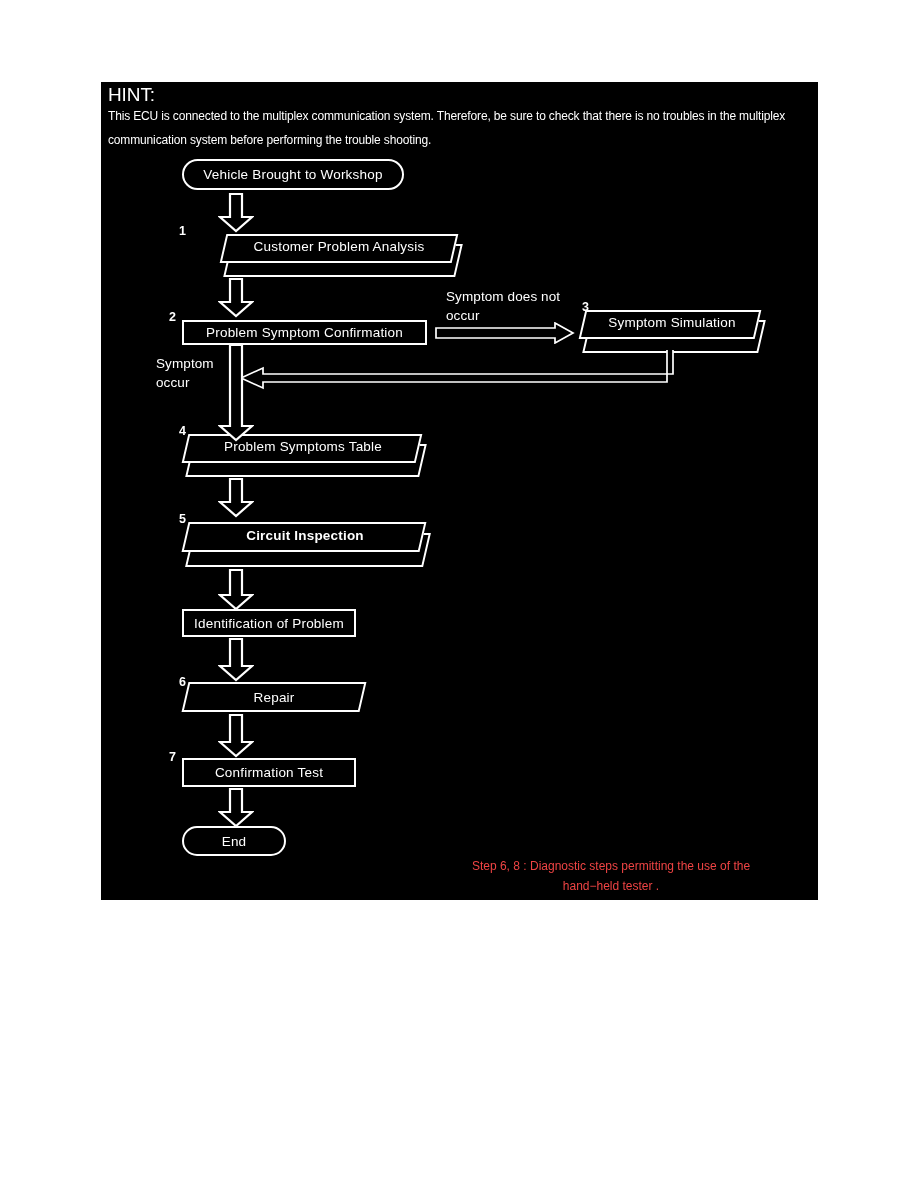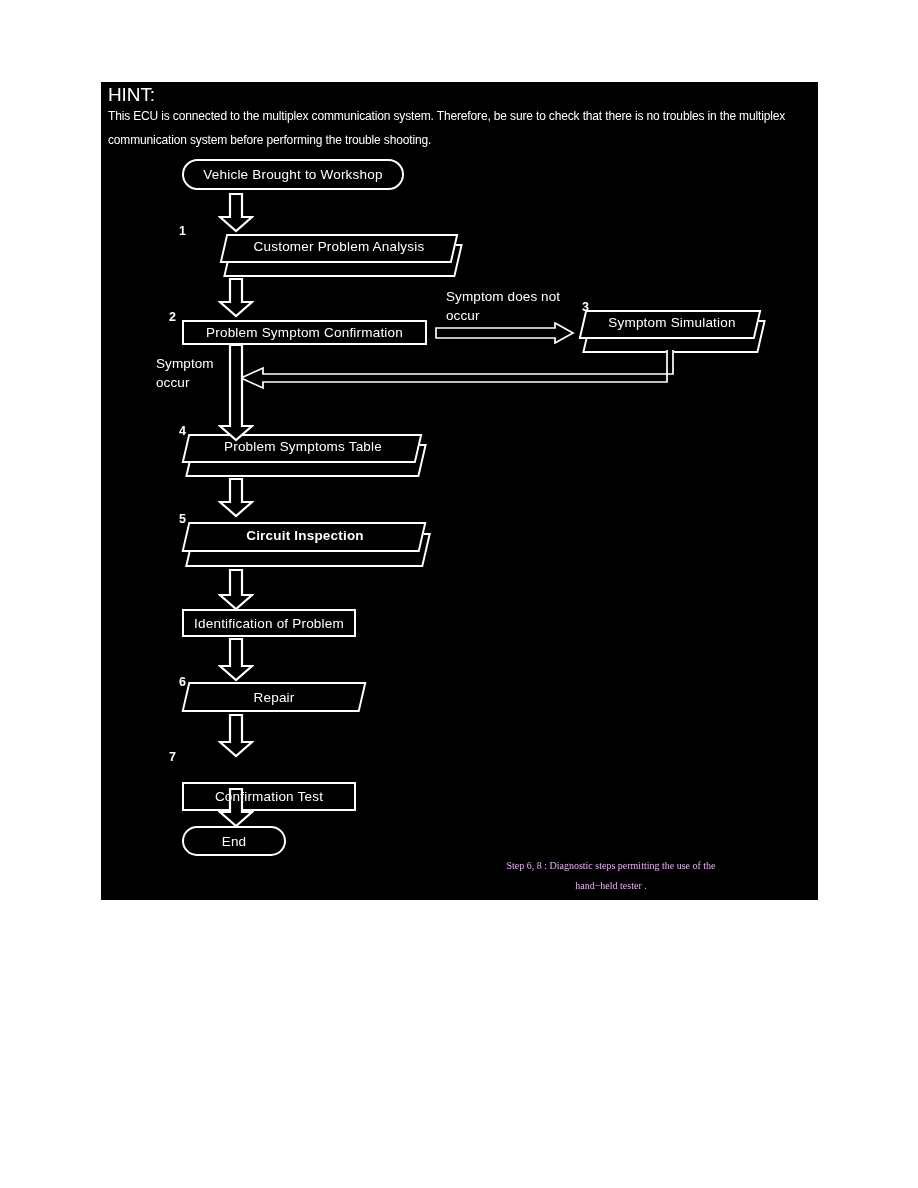--- a/index.html
+++ b/index.html
@@ -137,25 +137,24 @@
     font-size: 13.5px;
     line-height: 19px;
     color: #ffffff;
     white-space: pre-line;
     letter-spacing: 0.1px;
   }
 
   
   .footnote {
     position: absolute;
-    font-size: 10px;
+    font-size: 12px;
     line-height: 20px;
-    color: #f0abfc;
+    color: #ef4444;
     text-align: center;
-    font-family: Liberation Serif, serif;
   }
 
   .bold-label { font-weight: bold; }
 </style>
 </head>
 <body>
 
 <div id="panel">
 
   <div class="hint">
@@ -275,21 +274,21 @@
     </div>
   </div>
 
   <div class="arrow-down" style="left:117px; top:632px;">
     <svg width="36" height="44" viewBox="0 0 36 44">
       <polygon points="12,1 24,1 24,28 34,28 18,42 2,28 12,28" fill="#000000" stroke="#ffffff" stroke-width="2.2"></polygon>
     </svg>
   </div>
 
   <div class="step-num" style="left:68px; top:668px;">7</div>
-  <div class="node rect" style="left:81px; top:676px; width:174px; height:29px;margin-top:24px;">
+  <div class="node rect" style="left:81px; top:676px; width:174px; height:29px;">
     <span class="node-label">Confirmation Test</span>
   </div>
 
   <div class="arrow-down" style="left:117px; top:706px;">
     <svg width="36" height="40" viewBox="0 0 36 40">
       <polygon points="12,1 24,1 24,24 34,24 18,38 2,24 12,24" fill="#000000" stroke="#ffffff" stroke-width="2.2"></polygon>
     </svg>
   </div>
 
   <div class="node terminator" style="left:81px; top:744px; width:104px; height:30px;">

